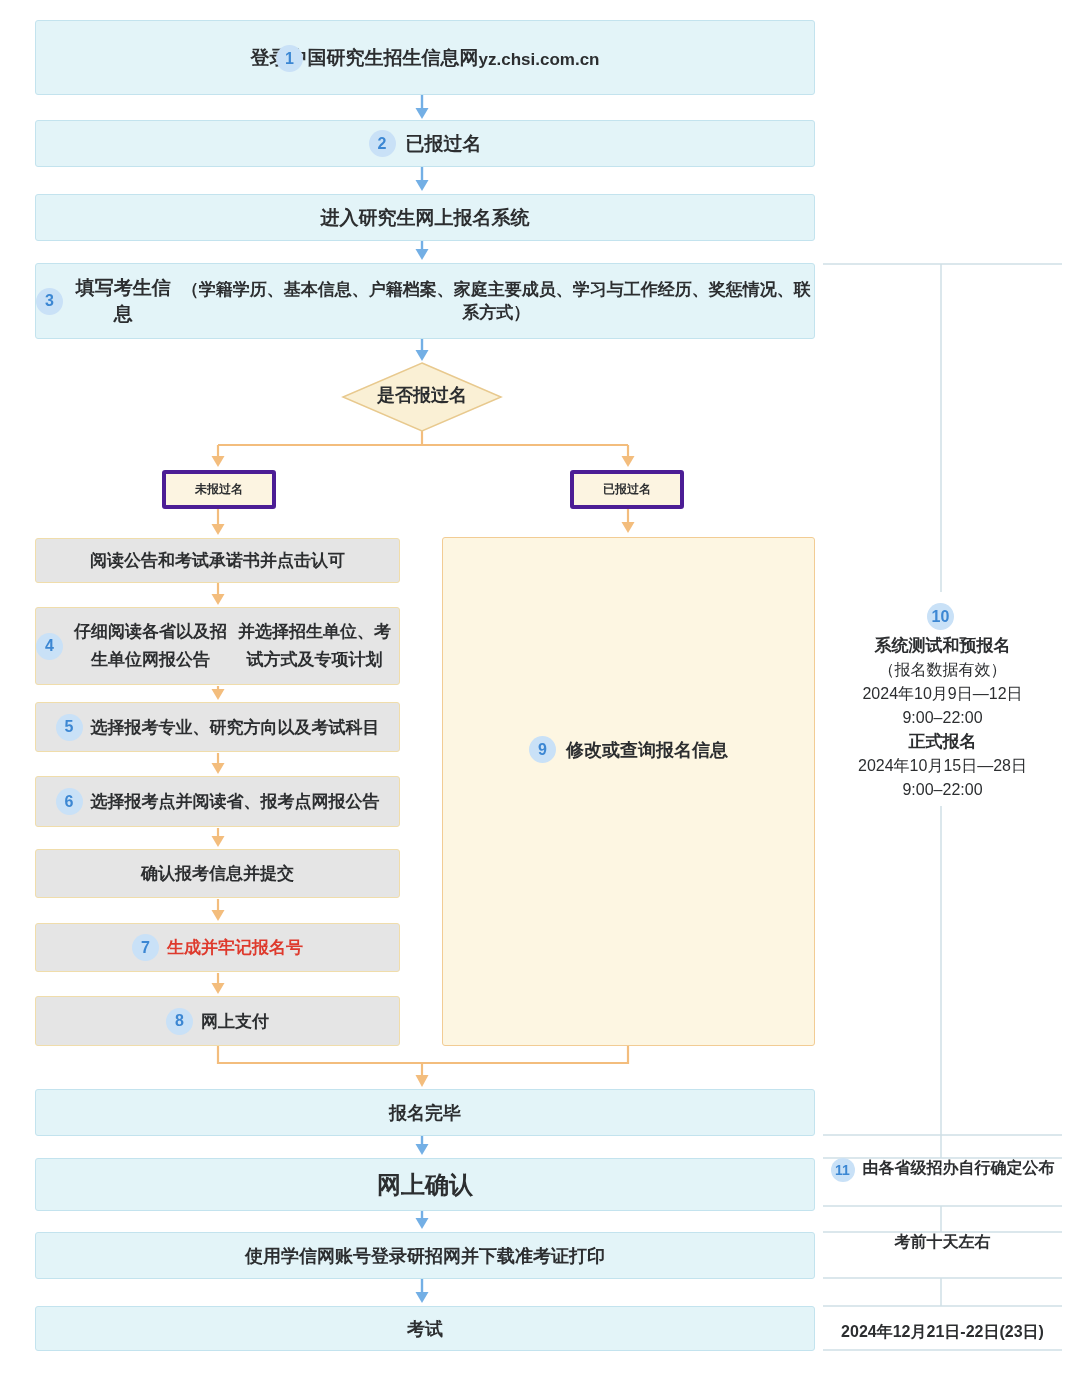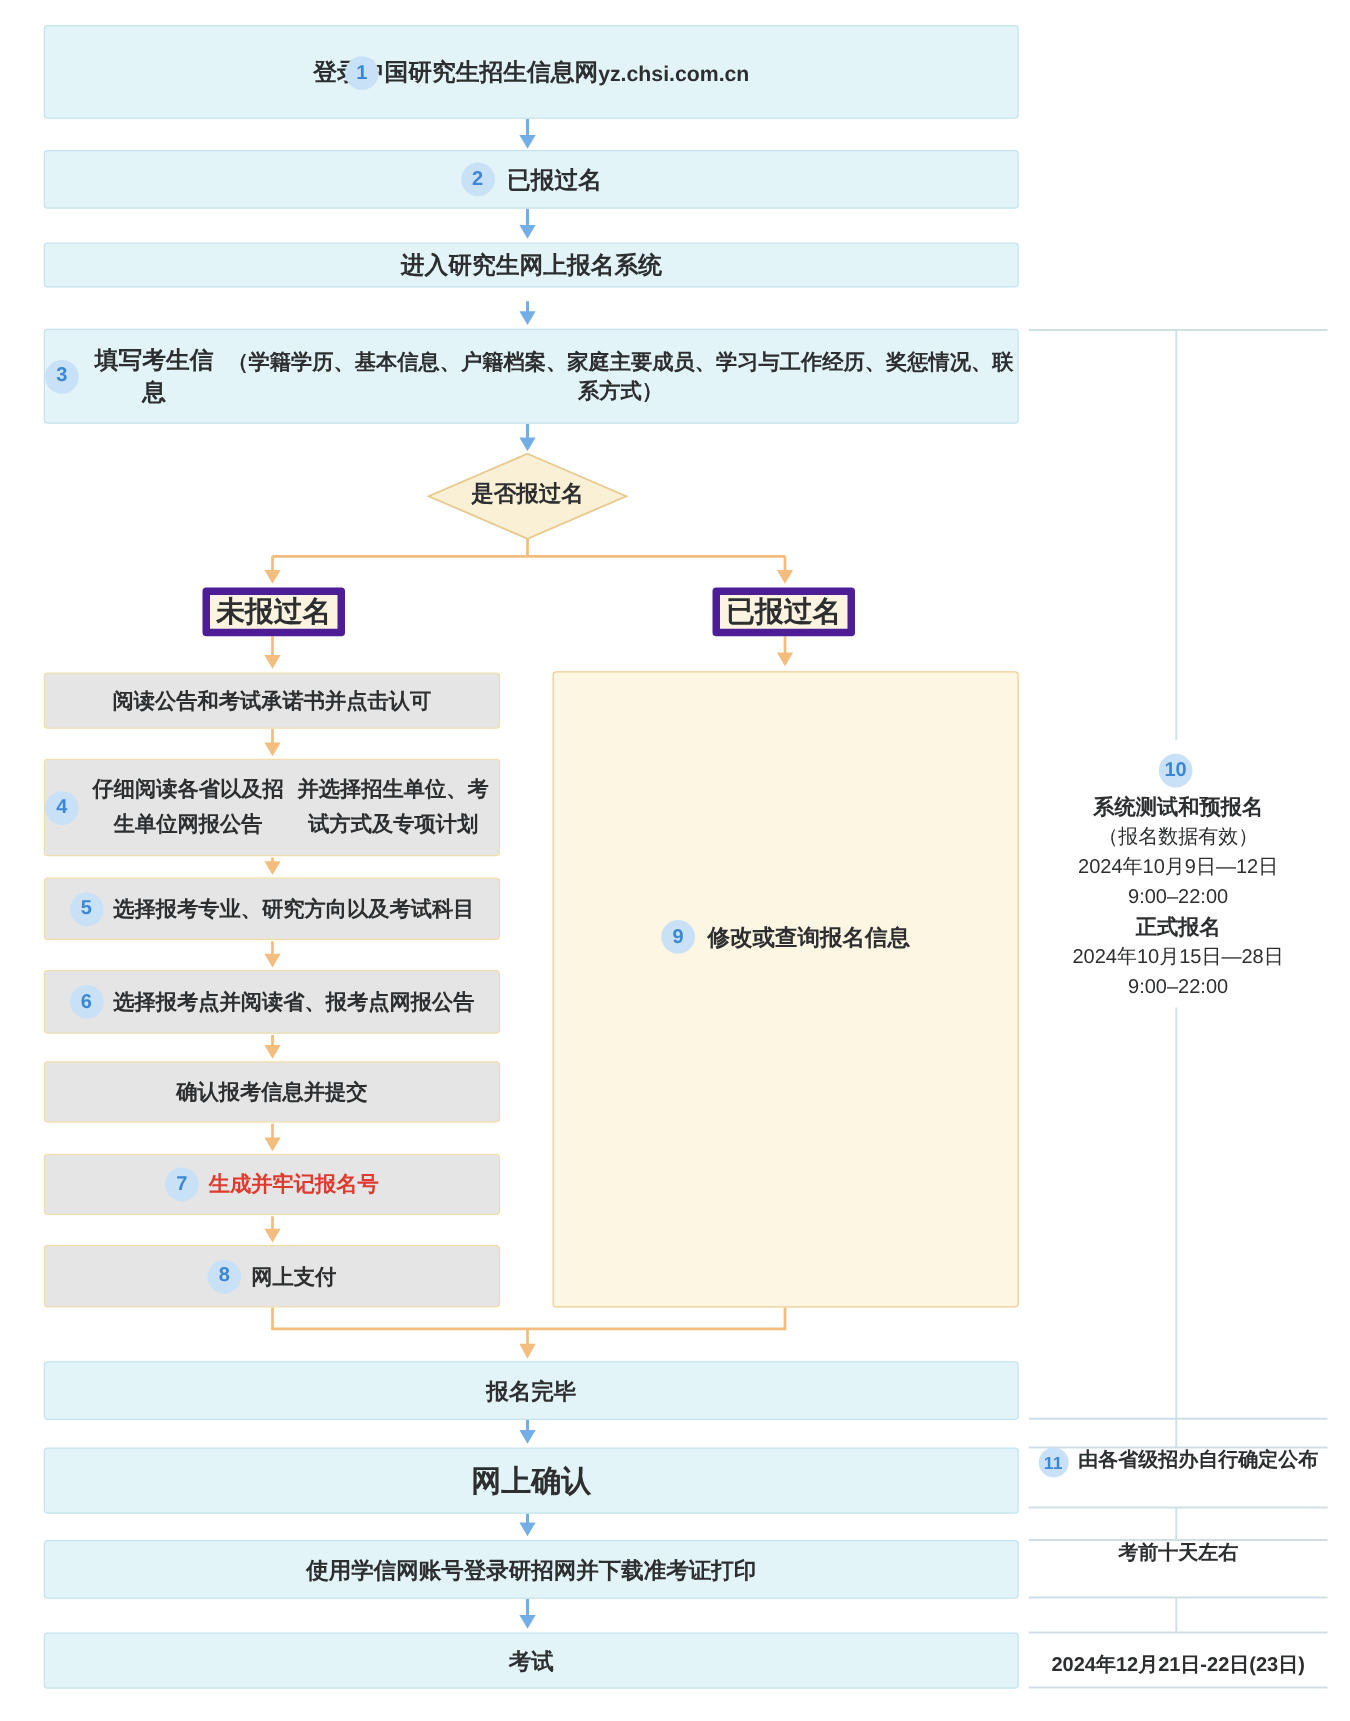--- a/index.html
+++ b/index.html
@@ -5,21 +5,21 @@
   html,body{margin:0;padding:0;background:#ffffff;}
   .canvas{
     position:relative;width:1080px;height:1377px;background:#ffffff;overflow:hidden;
     font-family:"Liberation Sans","DejaVu Sans",sans-serif;color:#2c2e30;
   }
   svg.lines{position:absolute;left:0;top:0;width:1080px;height:1377px;}
   .box{position:absolute;box-sizing:border-box;display:flex;align-items:center;justify-content:center;
        text-align:center;border-radius:3px;font-weight:600;}
   .blue{background:#e3f4f8;border:1px solid #c3e3ee;font-size:19px;}
   .yellow{background:#e5e5e5;border:1px solid #f0ddab;font-size:17px;}
-  .branch{background:#fcf4e1;border:6px solid #4c1d95;font-size:23px;}
+  .branch{background:#fcf4e1;border:4px solid #4c1d95;font-size:12px;}
   .bigyellow{background:#fdf6e2;border:1px solid #f2cc94;font-size:18px;}
   .badge{display:flex;align-items:center;justify-content:center;flex:0 0 auto;
          width:27px;height:27px;border-radius:50%;background:#c9e1f7;color:#3c87d3;
          font-size:16px;font-weight:600;}
   .badge.small{width:24px;height:24px;font-size:14px;}
   .row{display:flex;flex-direction:row;align-items:center;justify-content:center;gap:10px;}
   .stack{display:flex;flex-direction:row;align-items:center;}
   .sub{font-size:17px;margin-top:5px;}
   .red{color:#de3a2d;font-weight:700;}
   .diamond-label{position:absolute;left:342px;top:383px;width:160px;text-align:center;
@@ -108,21 +108,21 @@
     </div>
   </div>
 
   <div class="box blue" style="left:35px;top:120px;width:780px;height:47px">
     <div class="row">
       <span class="badge">2</span>
       <span>已报过名</span>
     </div>
   </div>
 
-  <div class="box blue" style="left:35px;top:194px;width:780px;height:36px">
+  <div class="box blue" style="left:35px;top:194px;width:780px;height:47px">
     <span>进入研究生网上报名系统</span>
   </div>
 
   <div class="box blue" style="left:35px;top:263px;width:780px;height:76px">
     <div class="stack" style="gap:5px">
       <div class="row">
         <span class="badge">3</span>
         <span>填写考生信息</span>
       </div>
       <div style="font-size:17px">（学籍学历、基本信息、户籍档案、家庭主要成员、学习与工作经历、奖惩情况、联系方式）</div>

